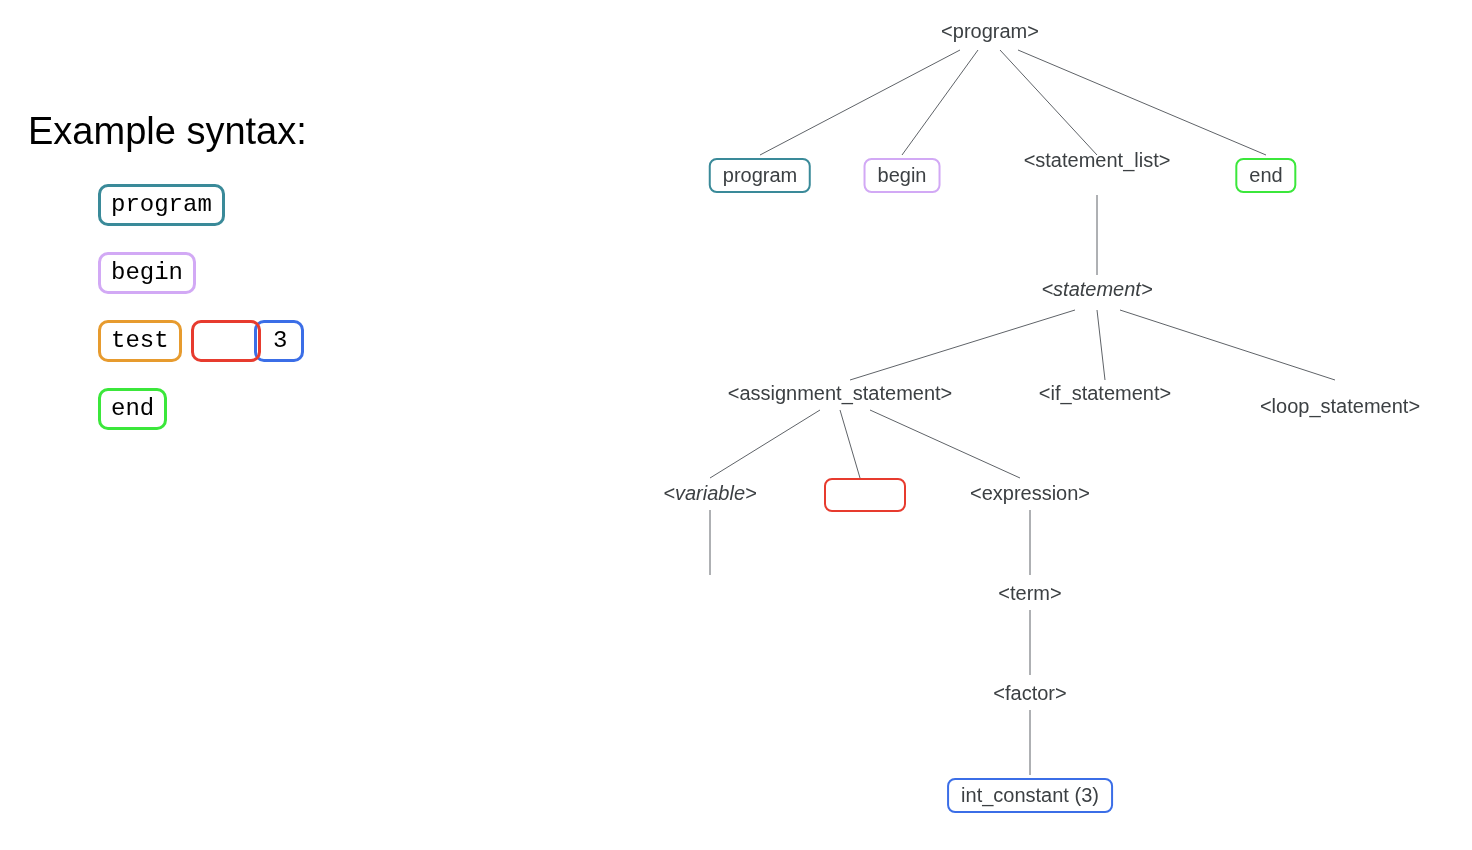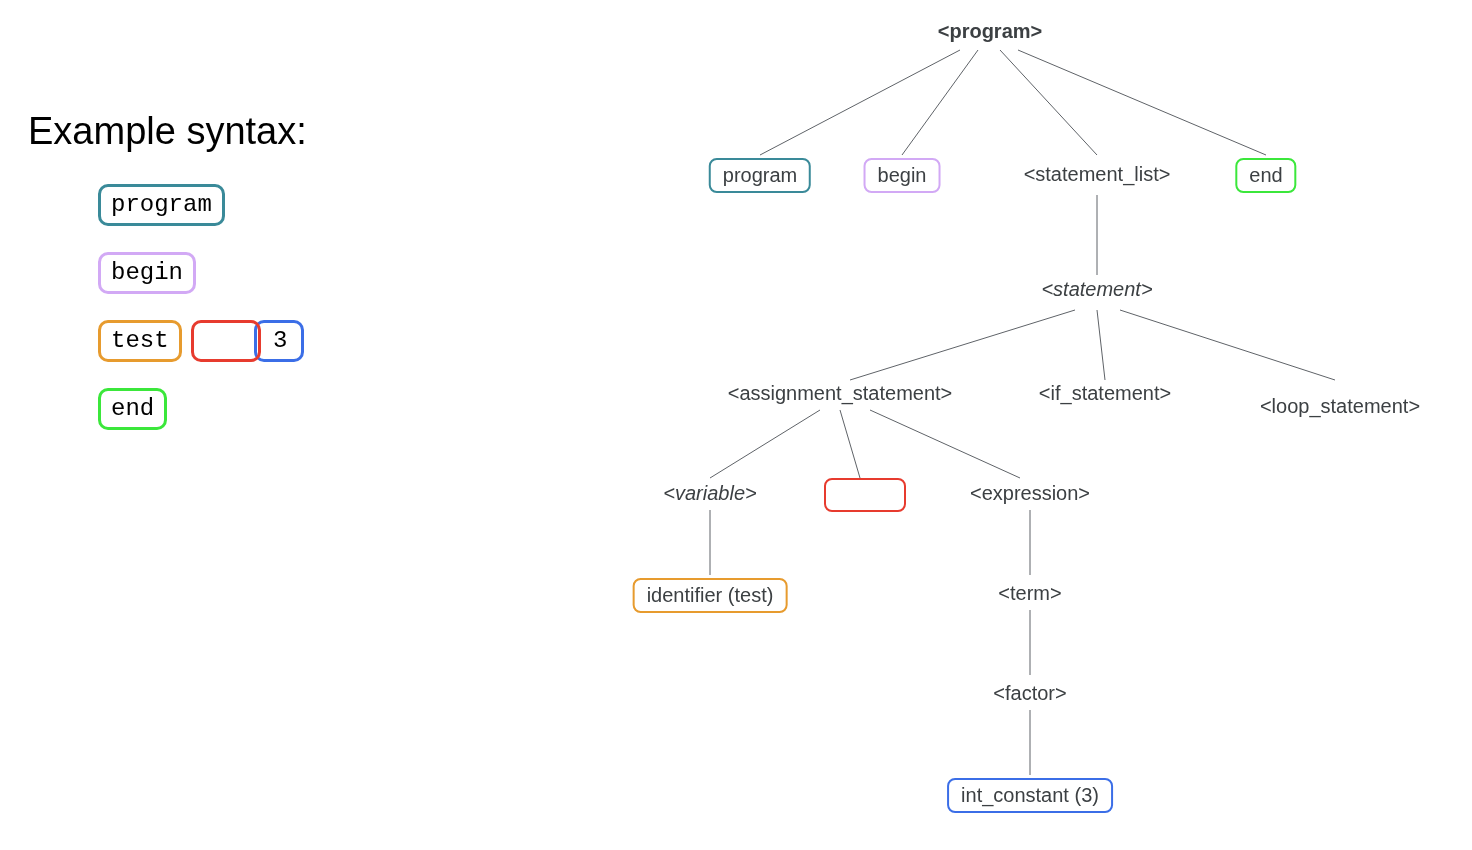--- a/index.html
+++ b/index.html
@@ -99,45 +99,44 @@
 
     <line x1="160" y1="510" x2="160" y2="575"></line>
 
     <line x1="480" y1="510" x2="480" y2="575"></line>
 
     <line x1="480" y1="610" x2="480" y2="675"></line>
 
     <line x1="480" y1="710" x2="480" y2="775"></line>
   </svg>
 
-  <div class="node" style="left:440px; top:20px;font-weight:bold;">&lt;program&gt;</div>
+  <div class="node" style="left:440px; top:20px;">&lt;program&gt;</div>
 
   <div class="node boxed" style="left: 210px; top: 158px; border-color: rgb(58, 138, 153);">program</div>
 
   <div class="node boxed" style="left: 352px; top: 158px; border-color: rgb(210, 169, 245);">begin</div>
 
-  <div class="node" style="left:547px; top:163px;">&lt;statement_list&gt;</div>
+  <div class="node" style="left:547px; top:149px;">&lt;statement_list&gt;</div>
 
   <div class="node boxed" style="left: 716px; top: 158px; border-color: rgb(59, 231, 59);">end</div>
 
   <div class="node" style="left:547px; top:278px;font-style:italic;">&lt;statement&gt;</div>
 
   <div class="node" style="left:290px; top:382px;">&lt;assignment_statement&gt;</div>
 
   <div class="node" style="left:555px; top:382px;">&lt;if_statement&gt;</div>
 
   <div class="node" style="left:790px; top:395px;">&lt;loop_statement&gt;</div>
 
   <div class="node" style="left:160px; top:482px;font-style:italic;">&lt;variable&gt;</div>
 
   <div class="emptybox" style="left: 315px; top: 478px; width: 82px; height: 34px; border-color: rgb(231, 59, 46);"></div>
 
   <div class="node" style="left:480px; top:482px;">&lt;expression&gt;</div>
 
-  <div class="node boxed" style="left: 160px; top: 578px; border-color: rgb(231, 155, 46);">identifier (test)</div>
 
   <div class="node" style="left:480px; top:582px;">&lt;term&gt;</div>
 
   <div class="node" style="left:480px; top:682px;">&lt;factor&gt;</div>
 
   <div class="node boxed" style="left: 480px; top: 778px; border-color: rgb(59, 110, 231);">int_constant (3)</div>
 
 </div>
 
 </body></html>

